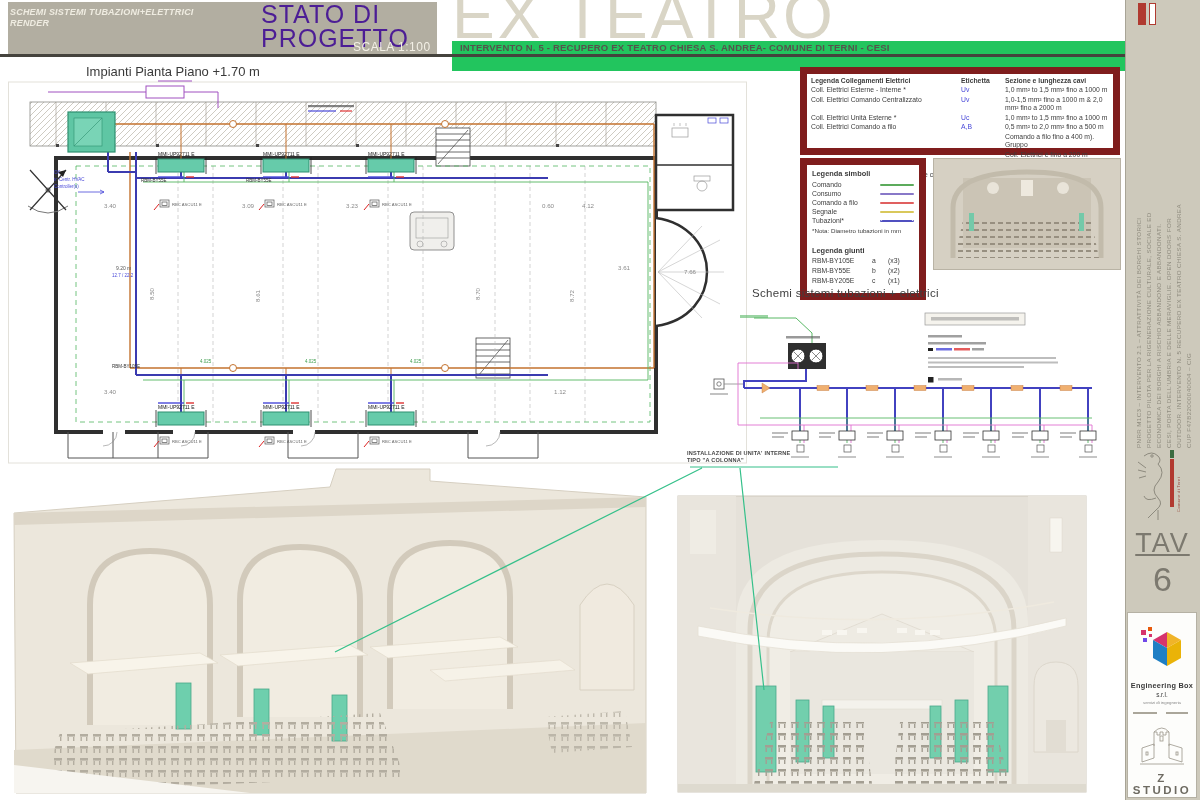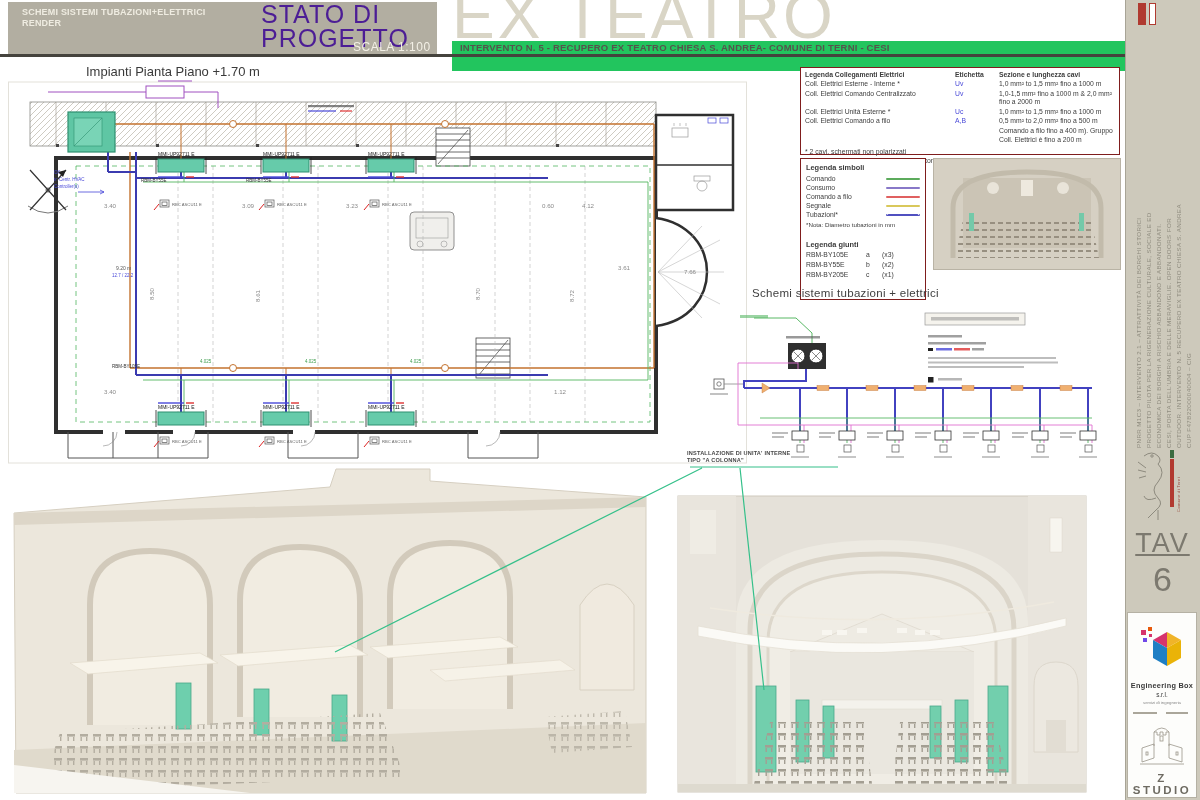--- a/index.html
+++ b/index.html
@@ -1,29 +1,29 @@
 <!DOCTYPE html>
 <html><head>
 <meta charset="utf-8">
 <style>
   html,body{margin:0;padding:0;background:#ffffff;font-family:"Liberation Sans",sans-serif;}
   .sheet{position:relative;width:1200px;height:800px;background:#fff;overflow:hidden;}
   .abs{position:absolute;}
   
   .hdr-left{left:8px;top:2px;width:429px;height:52px;background:#b2aea1;}
-  .disc{left:14px;top:5px;font-size:9px;font-weight:bold;color:#efece1;line-height:1.25;letter-spacing:.2px;}
+  .disc{left:2px;top:5px;font-size:9px;font-weight:bold;color:#efece1;line-height:1.25;letter-spacing:.2px;font-style:italic;}
   .status{left:253px;top:1px;font-size:25px;color:#4c1d95;line-height:.94;letter-spacing:1px;white-space:nowrap;}
   .scala{left:345px;top:38px;font-size:12px;color:#f3f0e6;letter-spacing:.5px;}
   .extitle-clip{left:452px;top:0;width:672px;height:44px;overflow:hidden;}
   .extitle{font-size:64px;line-height:64px;margin-top:-16px;color:#d9d5c6;letter-spacing:3px;white-space:nowrap;font-weight:400;}
   .subband{left:452px;top:41px;width:673px;height:30px;background:#22c55e;}
   .subtxt{padding-left:8px;font-size:9.5px;font-weight:bold;color:#55534c;line-height:13px;letter-spacing:.2px;white-space:nowrap;}
   .rule{left:0;top:54px;width:1125px;height:3px;background:#45433d;}
   
-  .lgbox{border:1px solid #7f1d1d;background:#fff;font-size:6.8px;color:#3c3c3c;}
+  .lgbox{border:7px solid #7f1d1d;background:#fff;font-size:6.8px;color:#3c3c3c;}
   .cavi{left:800px;top:67px;width:320px;height:88px;padding:3px 4px;box-sizing:border-box;}
   .cavi-grid{display:grid;grid-template-columns:148px 42px 1fr;column-gap:2px;row-gap:1px;line-height:1.25;}
   .cavi-hd{font-weight:bold;}
   .tagblue{color:#4848d8;}
   .cavi-foot{margin-top:3px;line-height:1.3;}
   .simboli{left:800px;top:158px;width:126px;height:142px;padding:4px 5px;box-sizing:border-box;}
   .lg-title{font-weight:bold;font-size:7.4px;margin-bottom:2px;}
   .sym-row{display:flex;align-items:center;justify-content:space-between;height:9px;}
   .sym-swatch{width:34px;height:2px;border-radius:1px;}
   .sym-note{margin-top:2px;font-size:6.2px;}

